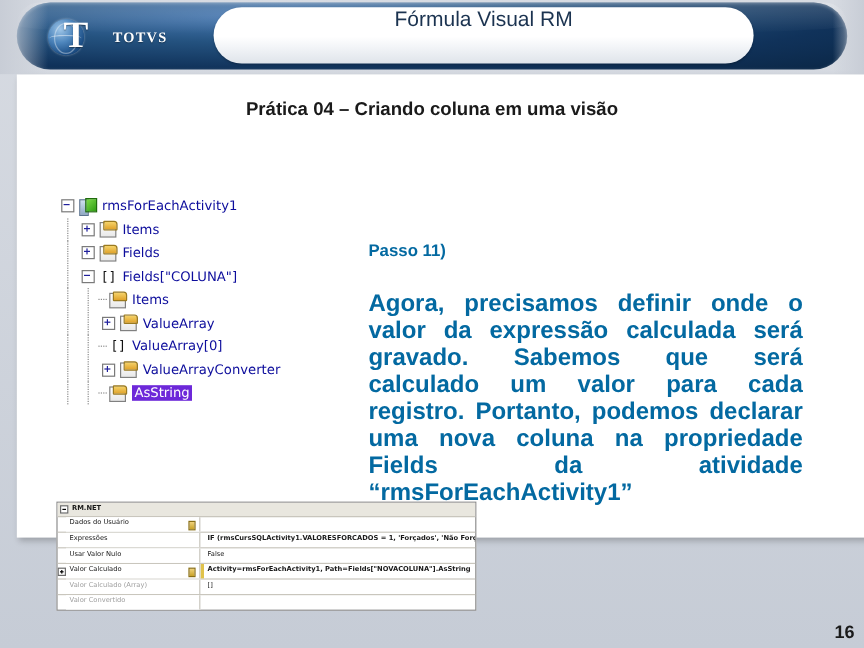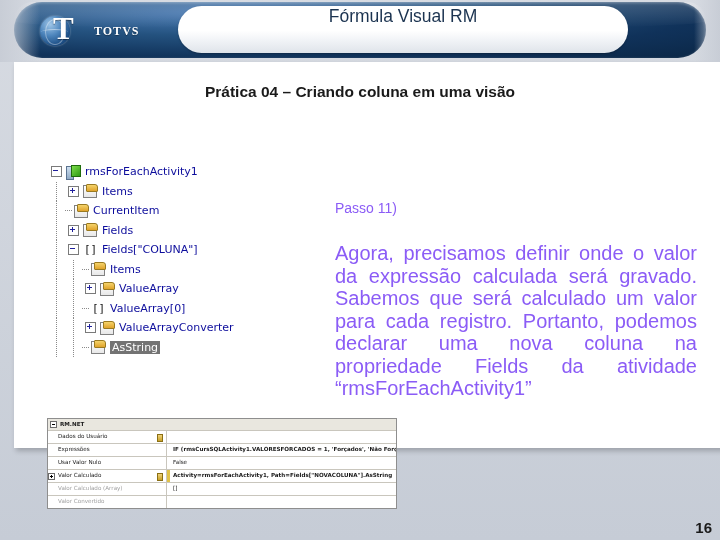--- a/index.html
+++ b/index.html
@@ -238,31 +238,32 @@
     background:#2b5d96;
     clip-path: polygon(50% 0,100% 35%,70% 35%,70% 100%,30% 100%,30% 35%,0 35%);
   }
   .brackets{
     flex:0 0 16px; width:16px; text-align:center;
     font-family:"DejaVu Sans", sans-serif;
     font-size:11px; color:#111; margin-right:4px; letter-spacing:-1px;
   }
   .tlabel { color:#0d0d9c; }
   .tlabel.sel {
-    background:#737373;
+    background:#6d28d9;
     color:#ffffff;
     padding:0 2px;
   }
 
   
   .textblock {
     position: absolute;
-    left: 321px; top: 138px;
+    left: 293px; top: 138px;
     width: 362px;
-    color: #8b5cf6;
+    color: #0369a1;
+    font-weight: bold;
   }
   .passo {
     font-size: 14px;
     margin-bottom: 26px;
   }
   .para {
     font-size: 20px;
     line-height: 22.5px;
     text-align: justify;
   }
@@ -380,26 +381,20 @@
           <div class="ico ico-act"></div>
           <span class="tlabel">rmsForEachActivity1</span>
         </div>
         <div class="tnode">
           <div class="tw line"></div>
           <div class="boxwrap">
             <div class="box plus"></div>
           </div>
           <div class="ico ico-doc"></div>
           <span class="tlabel">Items</span>
-        </div>
-        <div class="tnode">
-          <div class="tw line"></div>
-          <div class="dash"></div>
-          <div class="ico ico-doc"></div>
-          <span class="tlabel">CurrentItem</span>
         </div>
         <div class="tnode">
           <div class="tw line"></div>
           <div class="boxwrap">
             <div class="box plus"></div>
           </div>
           <div class="ico ico-doc"></div>
           <span class="tlabel">Fields</span>
         </div>
         <div class="tnode">

